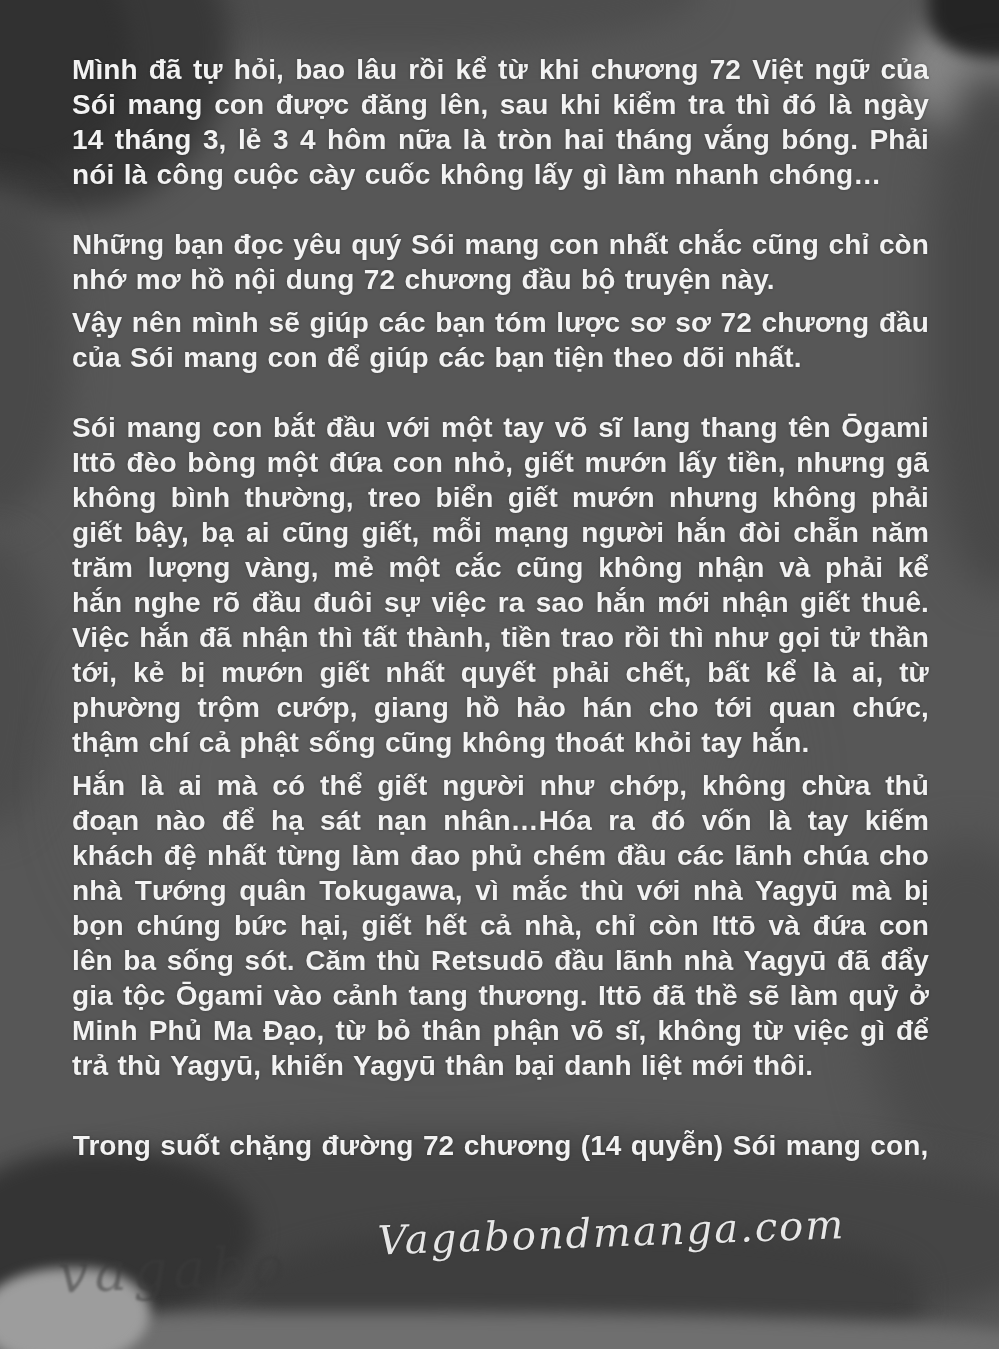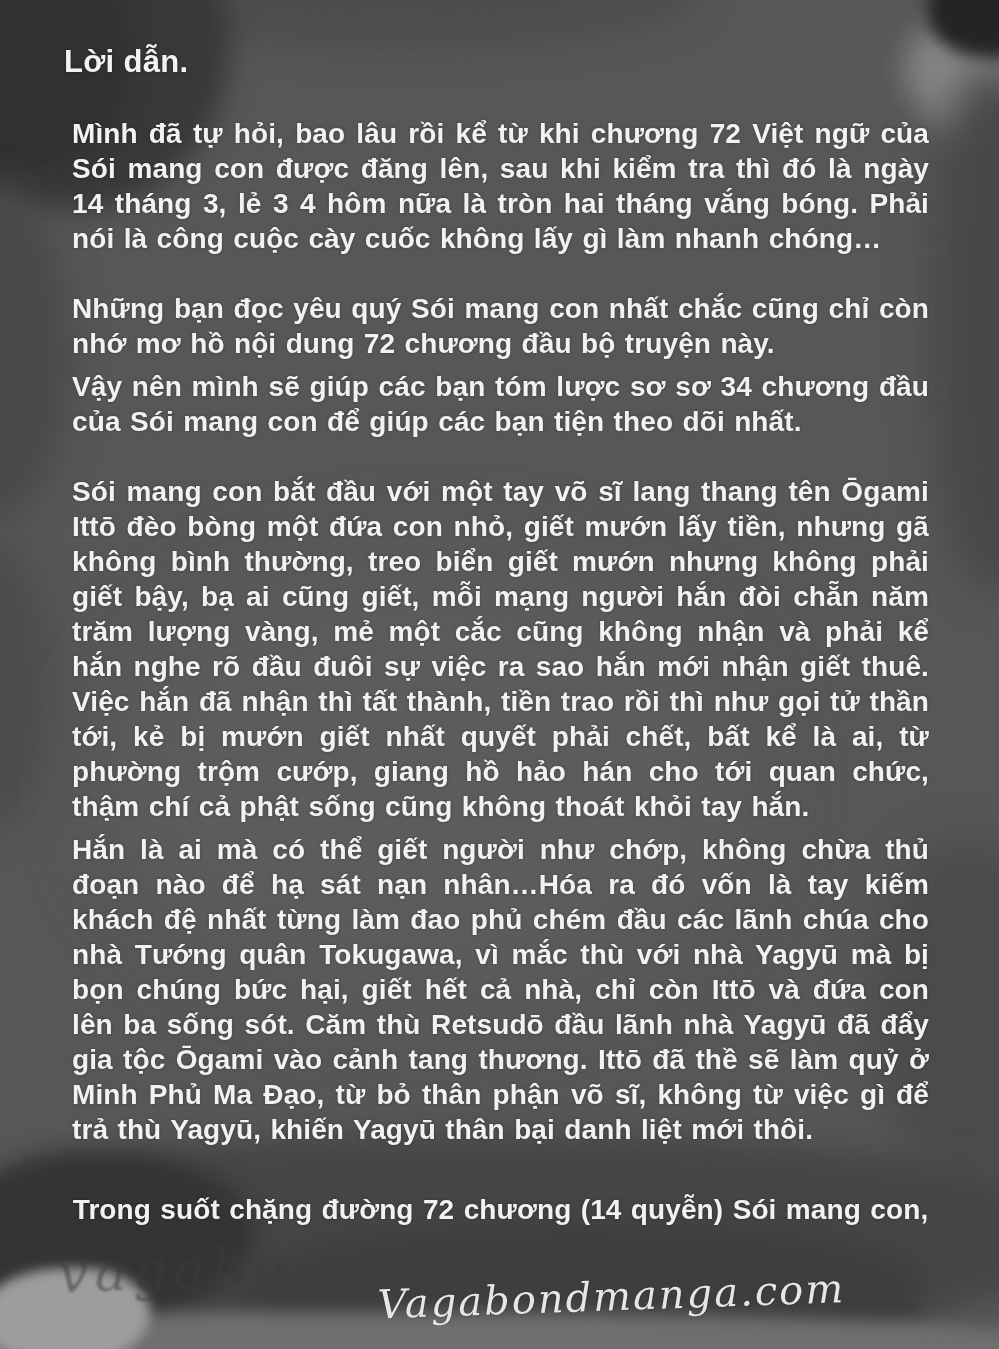--- a/index.html
+++ b/index.html
@@ -96,29 +96,28 @@
     <div class="blob b-bottomband2"></div>
     <div class="blob b-bottomleft"></div>
     <div class="blob b-bottomstrip"></div>
     <div class="blob b-bottomlite"></div>
   </div>
 
   <div class="faint-watermark">vagabo</div>
 
   <div class="content">
 
-    <h1 class="title">Lời dẫn.</h1>
 
     <div class="block">
       <p>Mình đã tự hỏi, bao lâu rồi kể từ khi chương 72 Việt ngữ của Sói mang con được đăng lên, sau khi kiểm tra thì đó là ngày 14 tháng 3, lẻ 3 4 hôm nữa là tròn hai tháng vắng bóng. Phải nói là công cuộc cày cuốc không lấy gì làm nhanh chóng…</p>
     </div>
 
     <div class="block">
       <p>Những bạn đọc yêu quý Sói mang con nhất chắc cũng chỉ còn nhớ mơ hồ nội dung 72 chương đầu bộ truyện này.</p>
-      <p>Vậy nên mình sẽ giúp các bạn tóm lược sơ sơ 34 chương đầu của Sói mang con để giúp các bạn tiện theo dõi nhất.</p>
+      <p>Vậy nên mình sẽ giúp các bạn tóm lược sơ sơ 72 chương đầu của Sói mang con để giúp các bạn tiện theo dõi nhất.</p>
     </div>
 
     <div class="block">
       <p>Sói mang con bắt đầu với một tay võ sĩ lang thang tên Ōgami Ittō đèo bòng một đứa con nhỏ, giết mướn lấy tiền, nhưng gã không bình thường, treo biển giết mướn nhưng không phải giết bậy, bạ ai cũng giết, mỗi mạng người hắn đòi chẵn năm trăm lượng vàng, mẻ một cắc cũng không nhận và phải kể hắn nghe rõ đầu đuôi sự việc ra sao hắn mới nhận giết thuê. Việc hắn đã nhận thì tất thành, tiền trao rồi thì như gọi tử thần tới, kẻ bị mướn giết nhất quyết phải chết, bất kể là ai, từ phường trộm cướp, giang hồ hảo hán cho tới quan chức, thậm chí cả phật sống cũng không thoát khỏi tay hắn.</p>
       <p>Hắn là ai mà có thể giết người như chớp, không chừa thủ đoạn nào để hạ sát nạn nhân…Hóa ra đó vốn là tay kiếm khách đệ nhất từng làm đao phủ chém đầu các lãnh chúa cho nhà Tướng quân Tokugawa, vì mắc thù với nhà Yagyū mà bị bọn chúng bức hại, giết hết cả nhà, chỉ còn Ittō và đứa con lên ba sống sót. Căm thù Retsudō đầu lãnh nhà Yagyū đã đẩy gia tộc Ōgami vào cảnh tang thương. Ittō đã thề sẽ làm quỷ ở Minh Phủ Ma Đạo, từ bỏ thân phận võ sĩ, không từ việc gì để trả thù Yagyū, khiến Yagyū thân bại danh liệt mới thôi.</p>
     </div>
 
     <div class="block closing">
       <p>Trong suốt chặng đường 72 chương (14 quyễn) Sói mang con,</p>
     </div>

